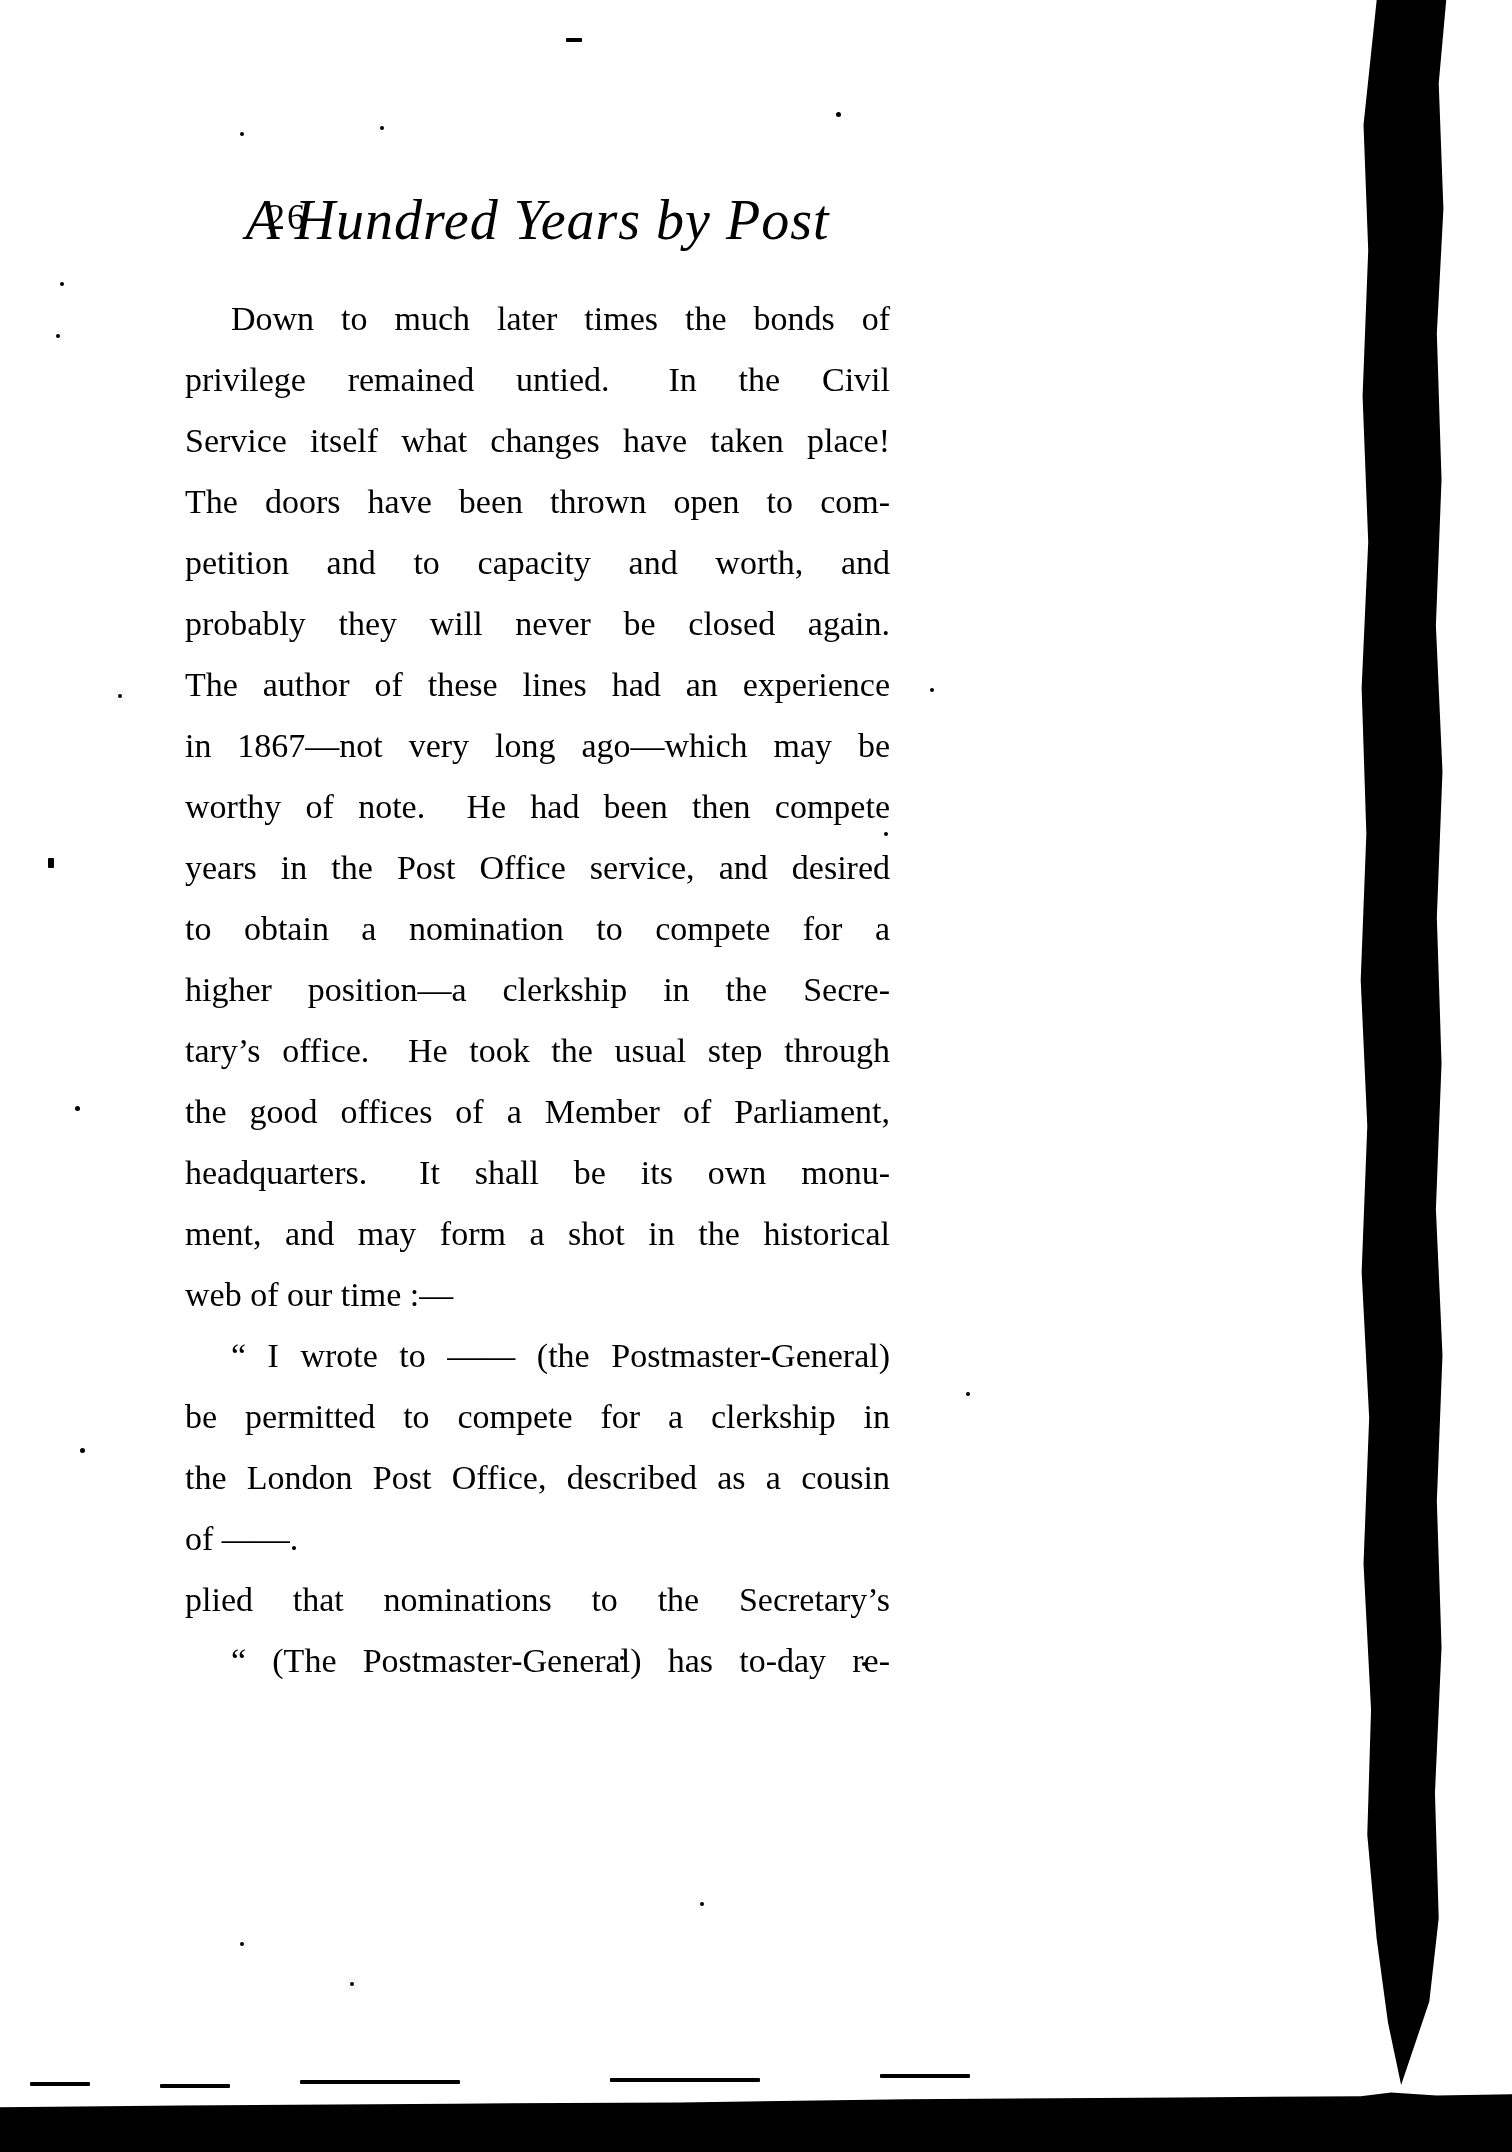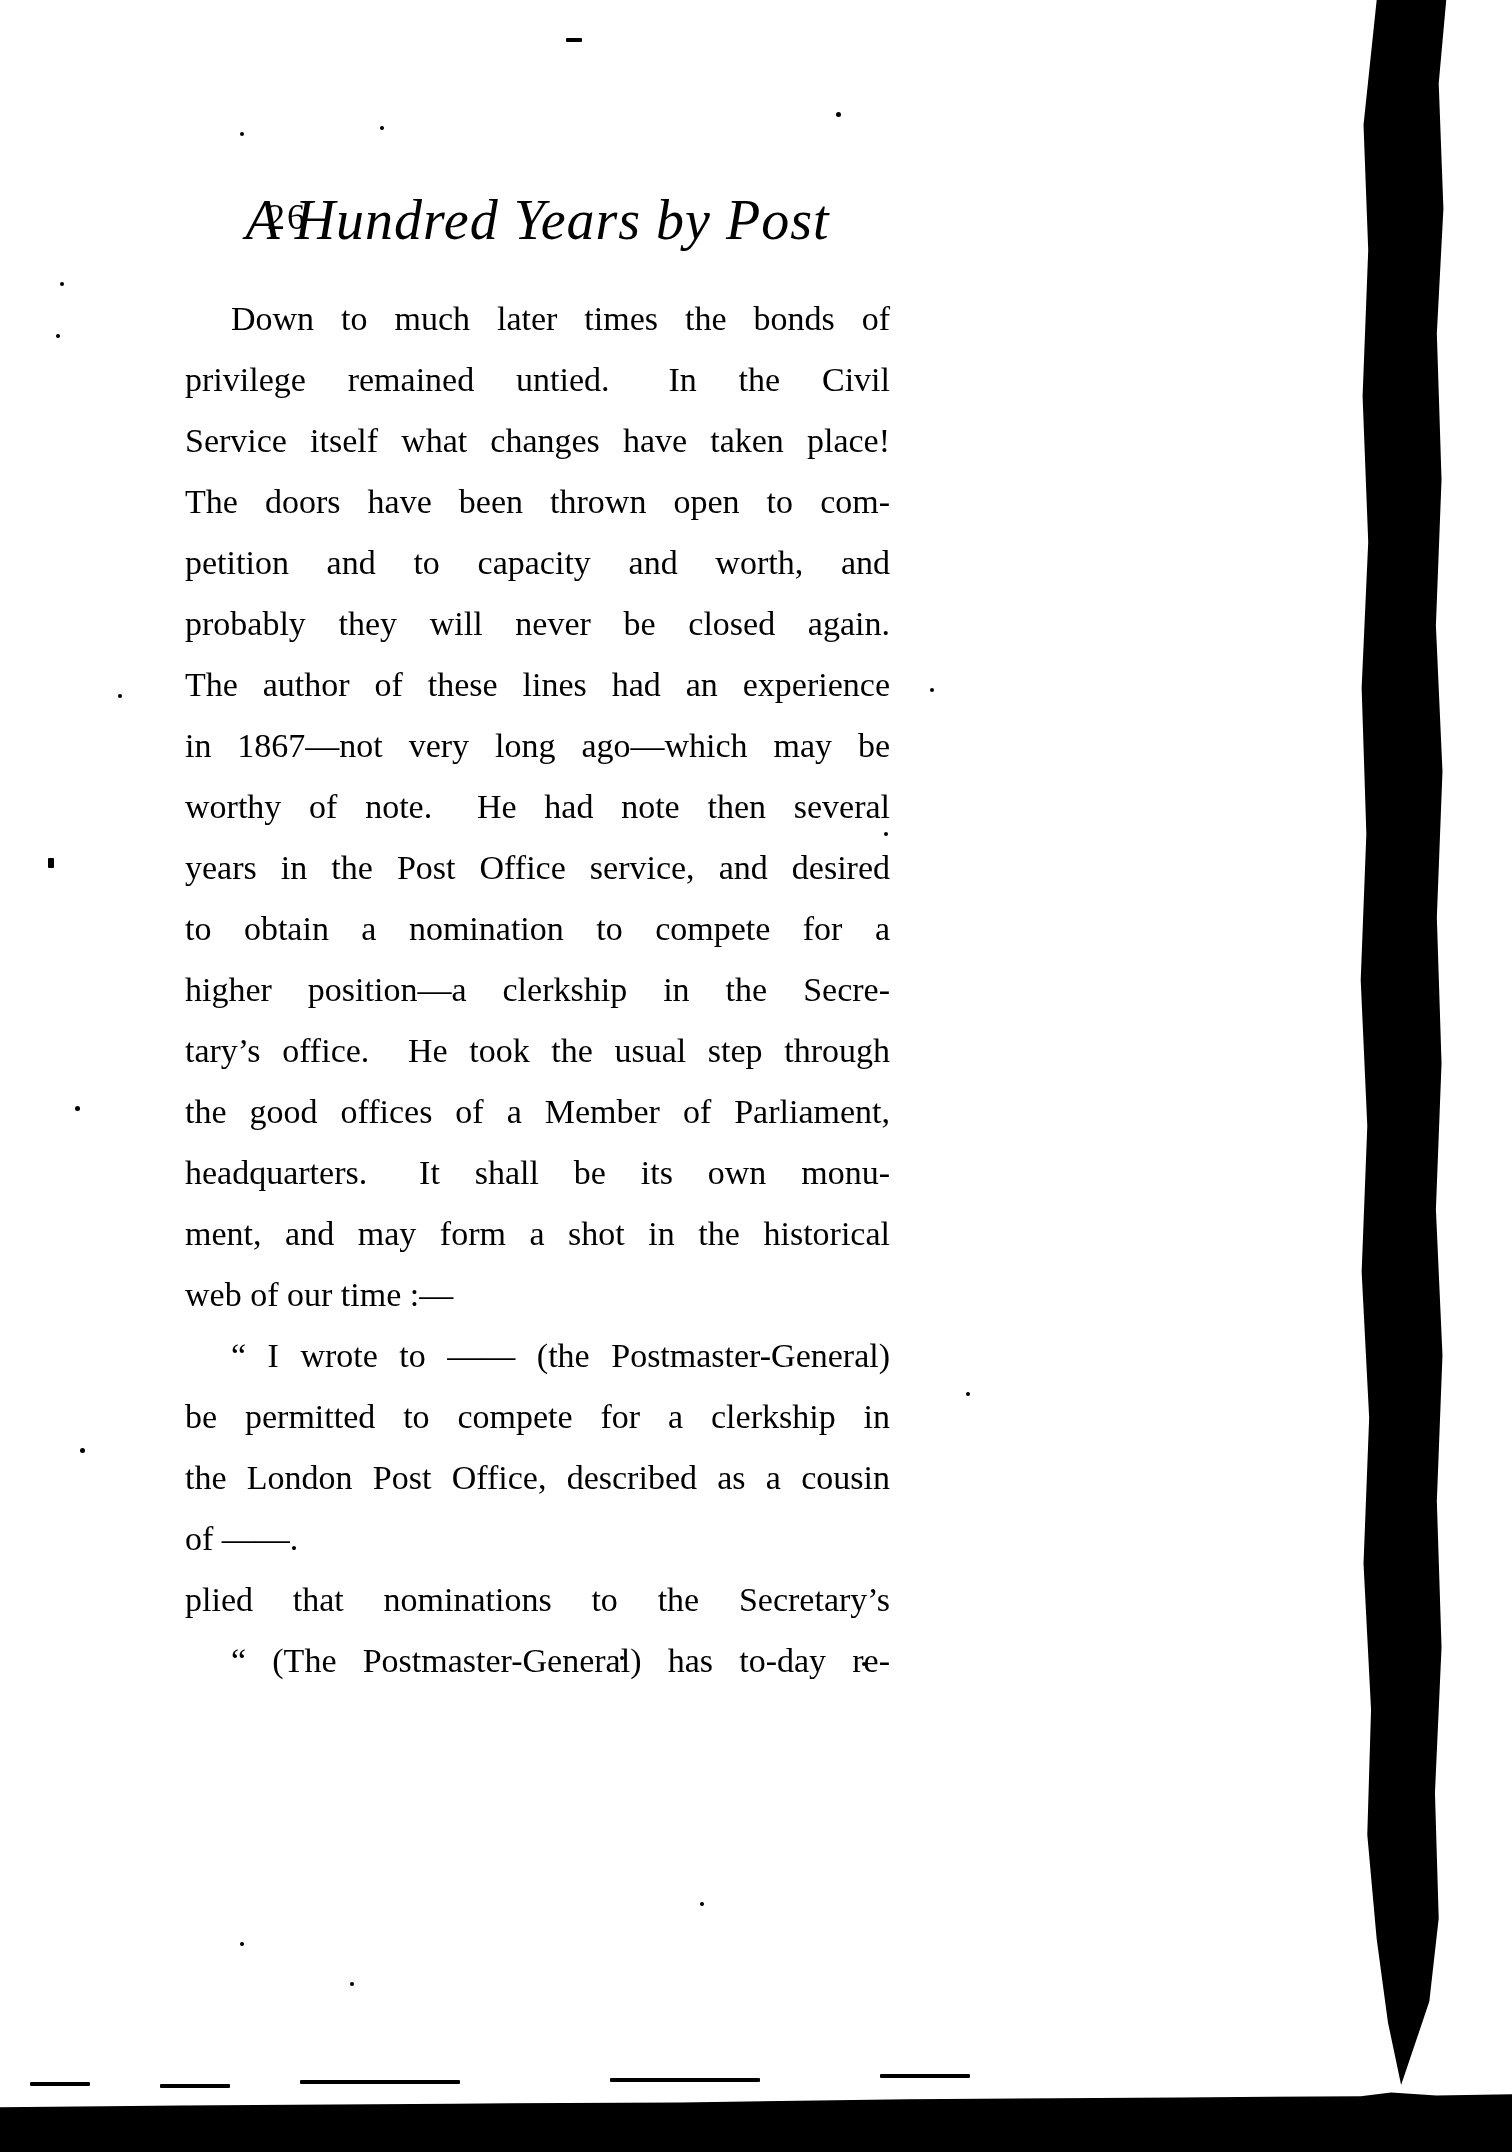--- a/index.html
+++ b/index.html
@@ -105,21 +105,21 @@
 
   <div class="body-text">
       <div class="line first">Down to much later times the bonds of</div>
       <div class="line">privilege remained untied.  In the Civil</div>
       <div class="line">Service itself what changes have taken place!</div>
       <div class="line">The doors have been thrown open to com-</div>
       <div class="line">petition and to capacity and worth, and</div>
       <div class="line">probably they will never be closed again.</div>
       <div class="line">The author of these lines had an experience</div>
       <div class="line">in 1867—not very long ago—which may be</div>
-      <div class="line">worthy of note.  He had note then several</div>
+      <div class="line">worthy of note.  He had been then compete</div>
       <div class="line">years in the Post Office service, and desired</div>
       <div class="line">to obtain a nomination to compete for a</div>
       <div class="line">higher position—a clerkship in the Secre-</div>
       <div class="line">tary’s office.  He took the usual step through</div>
       <div class="line">the good offices of a Member of Parliament,</div>
       <div class="line">headquarters.  It shall be its own monu-</div>
       <div class="line">ment, and may form a shot in the historical</div>
       <div class="line end">web of our time :—</div>
       <div class="line first">“ I wrote to —— (the Postmaster-General)</div>
       <div class="line">be permitted to compete for a clerkship in</div>

